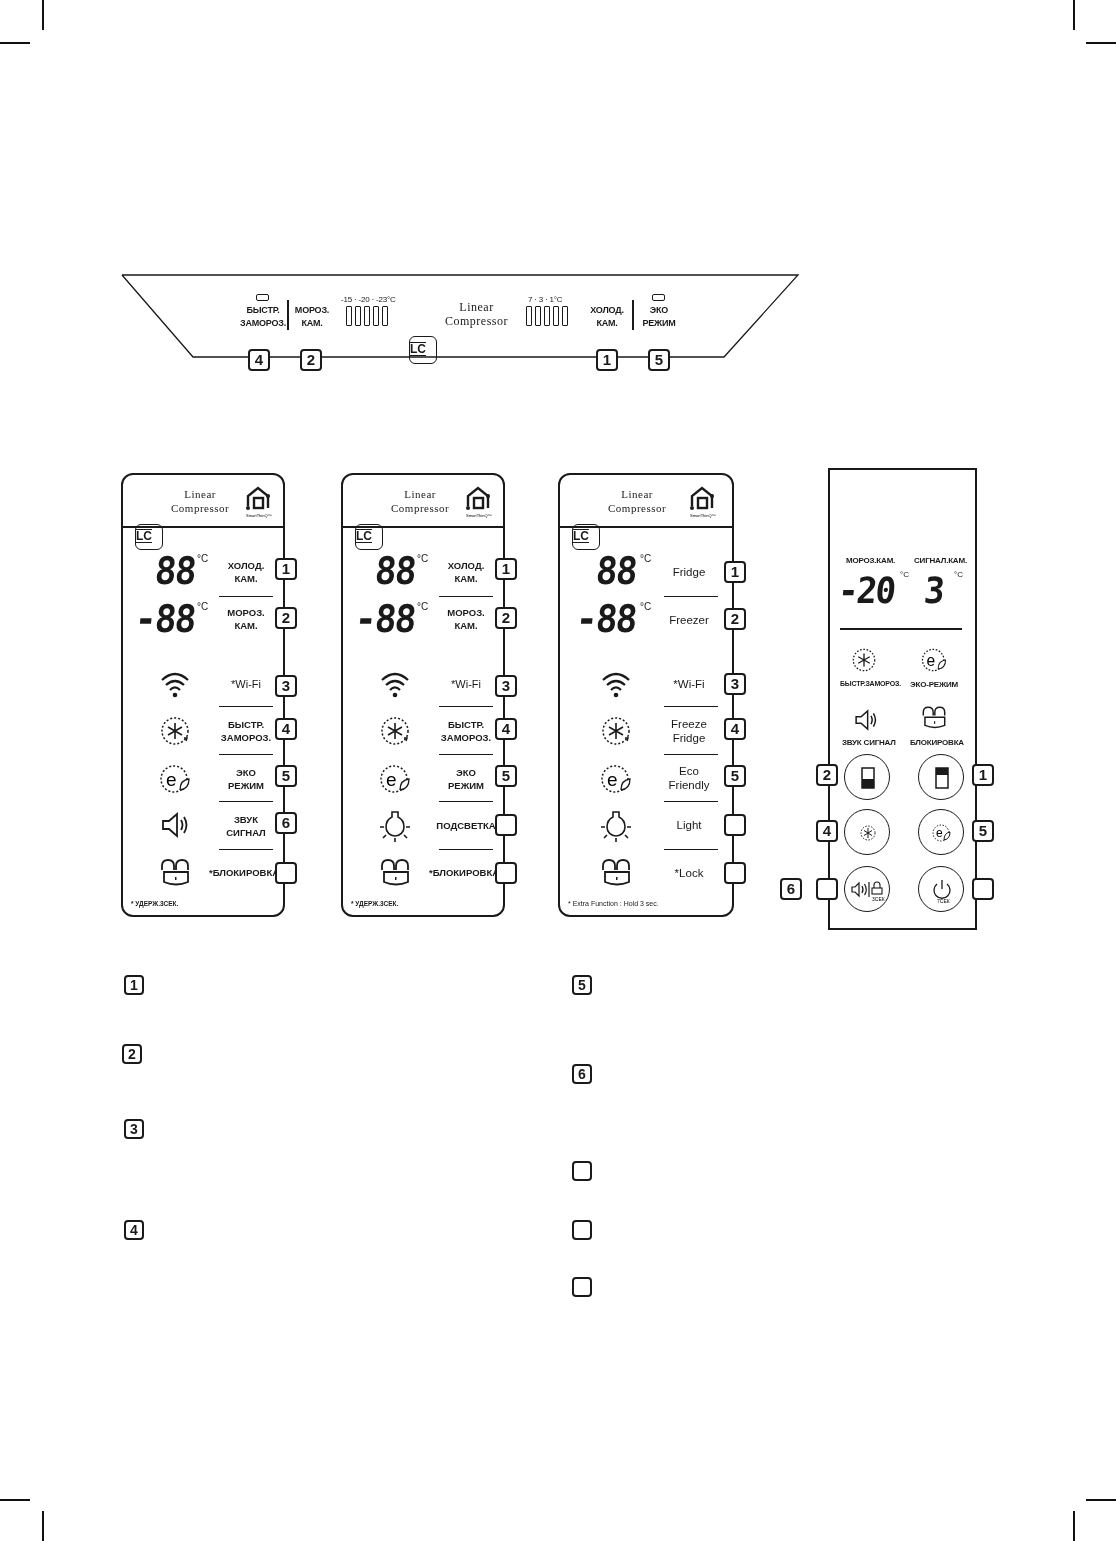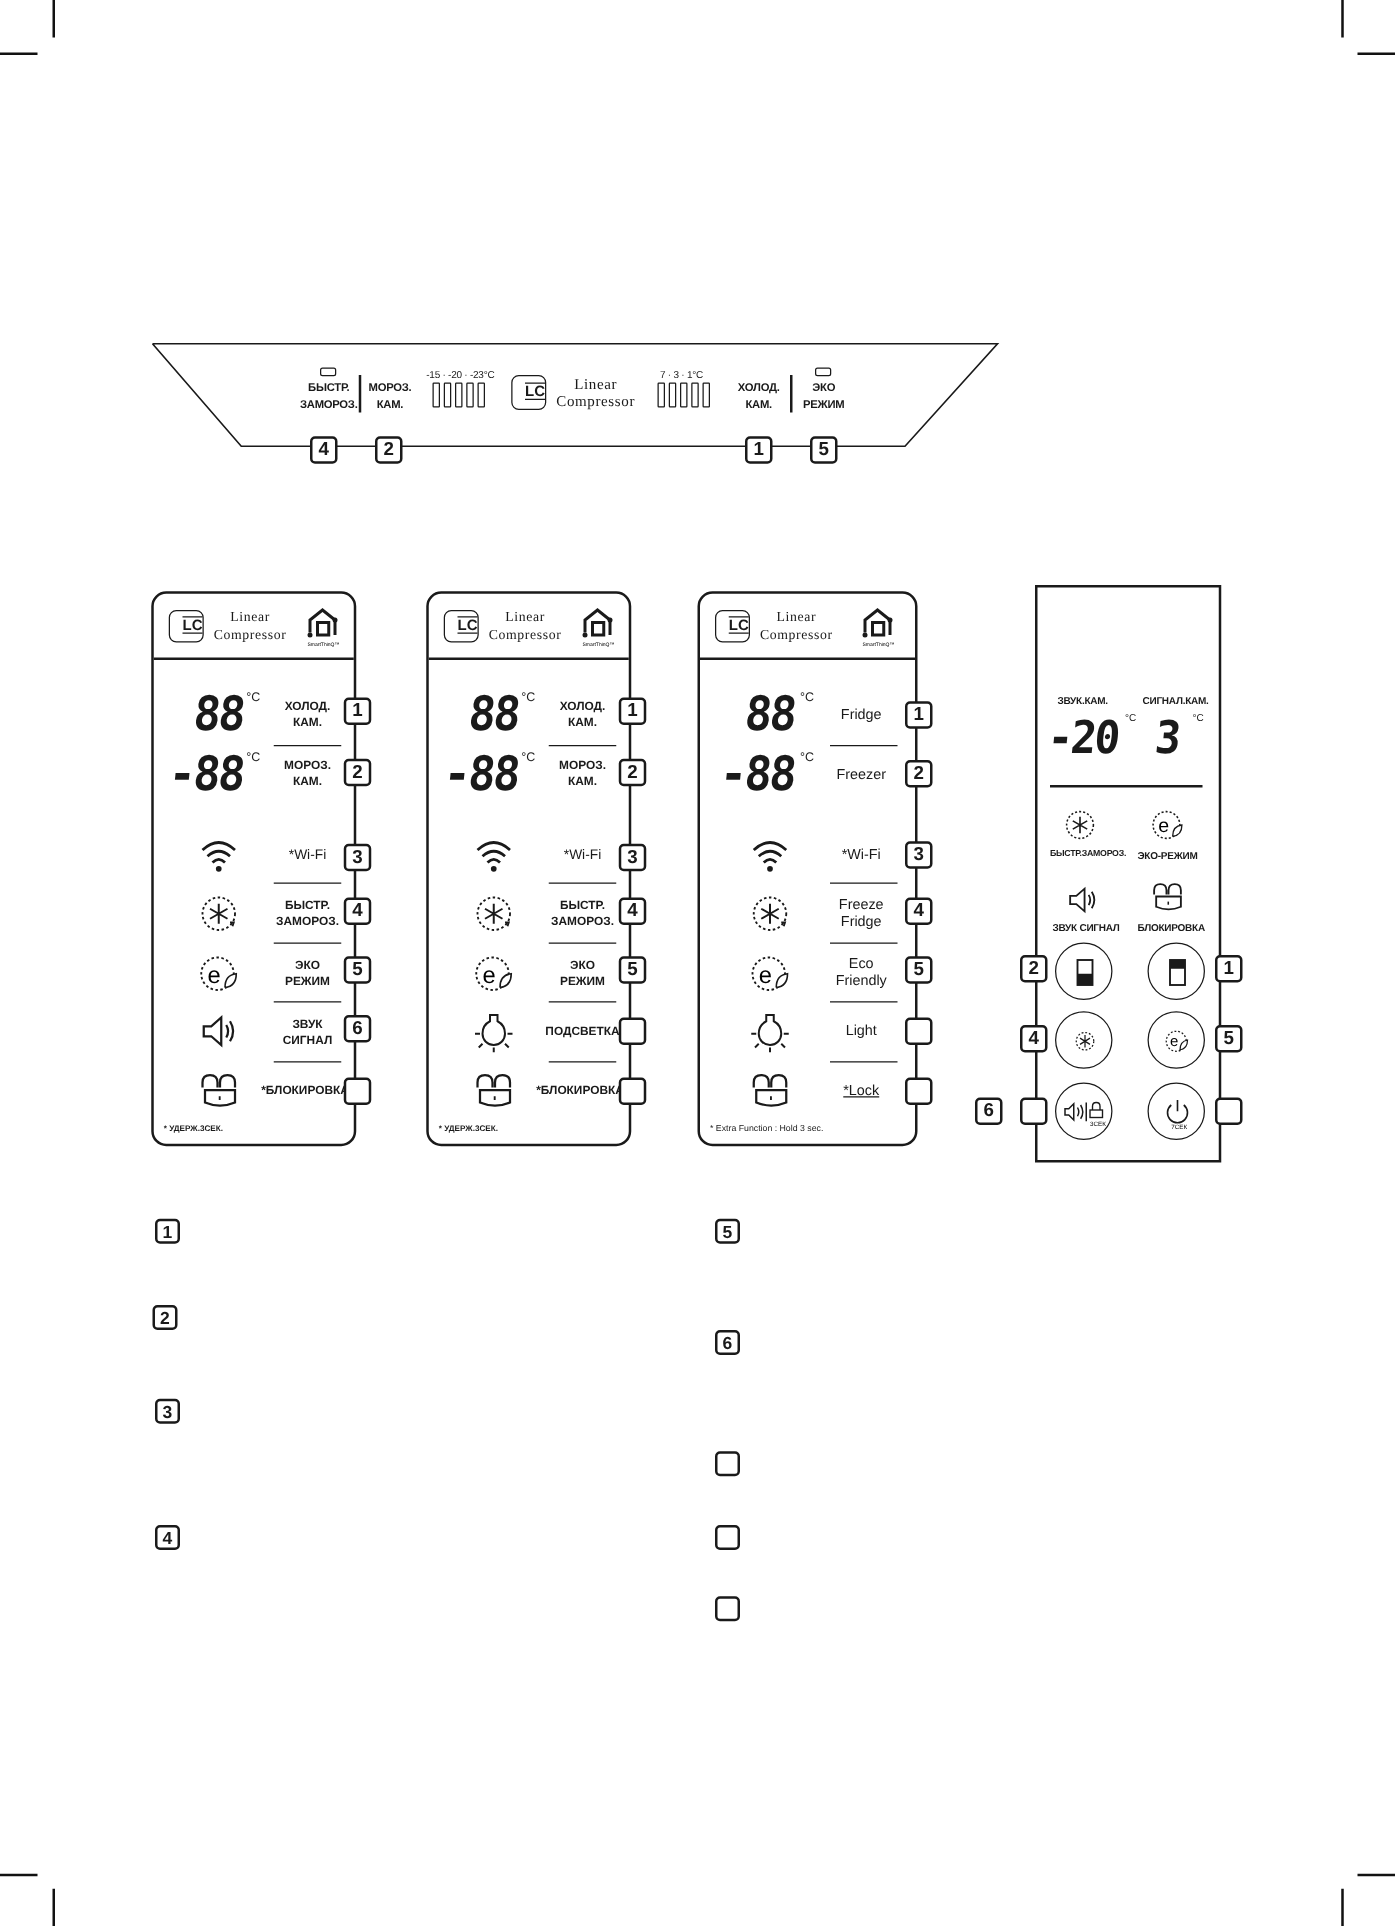--- a/index.html
+++ b/index.html
@@ -19,21 +19,21 @@
   .marker.sm { width: 20px; height: 20px; font-size: 14px; line-height: 16px; }
 
   
   #top-panel { position: absolute; left: 0; top: 0; width: 1116px; height: 400px; }
   .lbl { position: absolute; font-size: 9px; font-weight: bold; text-align: center; line-height: 13px; letter-spacing: -0.2px; }
   .indicator { position: absolute; width: 13px; height: 7px; border: 1.5px solid #1a1a1a; border-radius: 2px; }
   .vline { position: absolute; width: 1.5px; background: #1a1a1a; }
   .seg-row { position: absolute; display: flex; gap: 3px; }
   .seg-row span { display: inline-block; width: 6px; height: 20px; border: 1.5px solid #1a1a1a; border-radius: 1px; }
   .scale { position: absolute; font-size: 8px; white-space: nowrap; letter-spacing: -0.2px; }
-  .lc-logo { position: absolute; border: 1.8px solid #1a1a1a; border-radius: 6px; text-align: right; font-weight: bold; }
+  .lc-logo { position: absolute; border: 1.8px solid #1a1a1a; border-radius: 6px; text-align: left; font-weight: bold; margin-top: 36px; }
   .lc-logo .inner { display: inline-block; border-top: 1.5px solid #1a1a1a; border-bottom: 1.5px solid #1a1a1a; line-height: 1; }
   .brand-text { position: absolute; font-family: Liberation Serif, serif; letter-spacing: 0.5px; line-height: 14px; text-align: center; }
 
   
   .vpanel {
     position: absolute; width: 164px; height: 444px;
     border: 2px solid #1a1a1a; border-radius: 12px; background: #fff;
   }
   .vpanel .header { position: absolute; left: 0; right: 0; top: 0; height: 53px; border-bottom: 2px solid #1a1a1a; }
   .vpanel .lc-logo { left: 12px; top: 13px; width: 28px; height: 26px; font-size: 12px; line-height: 22px; }
@@ -369,36 +369,36 @@
   <div class="row-div" style="top:279px;left:104px;"></div>
   <div class="row-label en" style="top:289px;left:94px;">
       <div>Eco</div>
       <div>Friendly</div>
     </div>
   <div class="row-div" style="top:326px;left:104px;"></div>
   <div class="row-label en" style="top:343px;left:94px;">
       <div>Light</div>
     </div>
   <div class="row-div" style="top:374px;left:104px;"></div>
-  <div class="row-label en" style="top:391px;left:94px;text-decoration:underline;">
+  <div class="row-label en" style="top:391px;left:94px;">
       <div>*Lock</div>
     </div>
 
   <div class="marker pmark" style="top:86px;">1</div>
   <div class="marker pmark" style="top:133px;">2</div>
   <div class="marker pmark" style="top:198px;">3</div>
   <div class="marker pmark" style="top:243px;">4</div>
   <div class="marker pmark" style="top:290px;">5</div>
   <div class="marker pmark" style="top:339px;"></div>
   <div class="marker pmark" style="top:387px;"></div>
   <div class="footnote en">* Extra Function : Hold 3 sec.</div>
 </div>
 
 <div id="panel4">
-  <div class="p4-lbl" style="left:16px;top:86px;">ЗВУК.КАМ.</div>
+  <div class="p4-lbl" style="left:16px;top:86px;">МОРОЗ.КАМ.</div>
   <div class="p4-lbl" style="left:84px;top:86px;">СИГНАЛ.КАМ.</div>
   <div class="seg-digits" style="left:10px;top:102px;font-size:36px;">-20</div>
   <div class="deg" style="left:70px;top:100px;font-size:8px;">°C</div>
   <div class="seg-digits" style="left:96px;top:102px;font-size:36px;">3</div>
   <div class="deg" style="left:124px;top:100px;font-size:8px;">°C</div>
   <div class="abs" style="left:10px;top:158px;width:122px;height:2px;background:#1a1a1a;"></div>
 
   <svg class="abs" viewBox="0 0 34 34" width="28" height="28" style="left:20px;top:176px;">
     <circle cx="17" cy="17" r="13" fill="none" stroke="#1a1a1a" stroke-width="1.5" stroke-dasharray="2 2"></circle>
       <path d="M17 9v16M10 13l14 8M10 21l14-8" stroke="#1a1a1a" stroke-width="1.6"></path>

